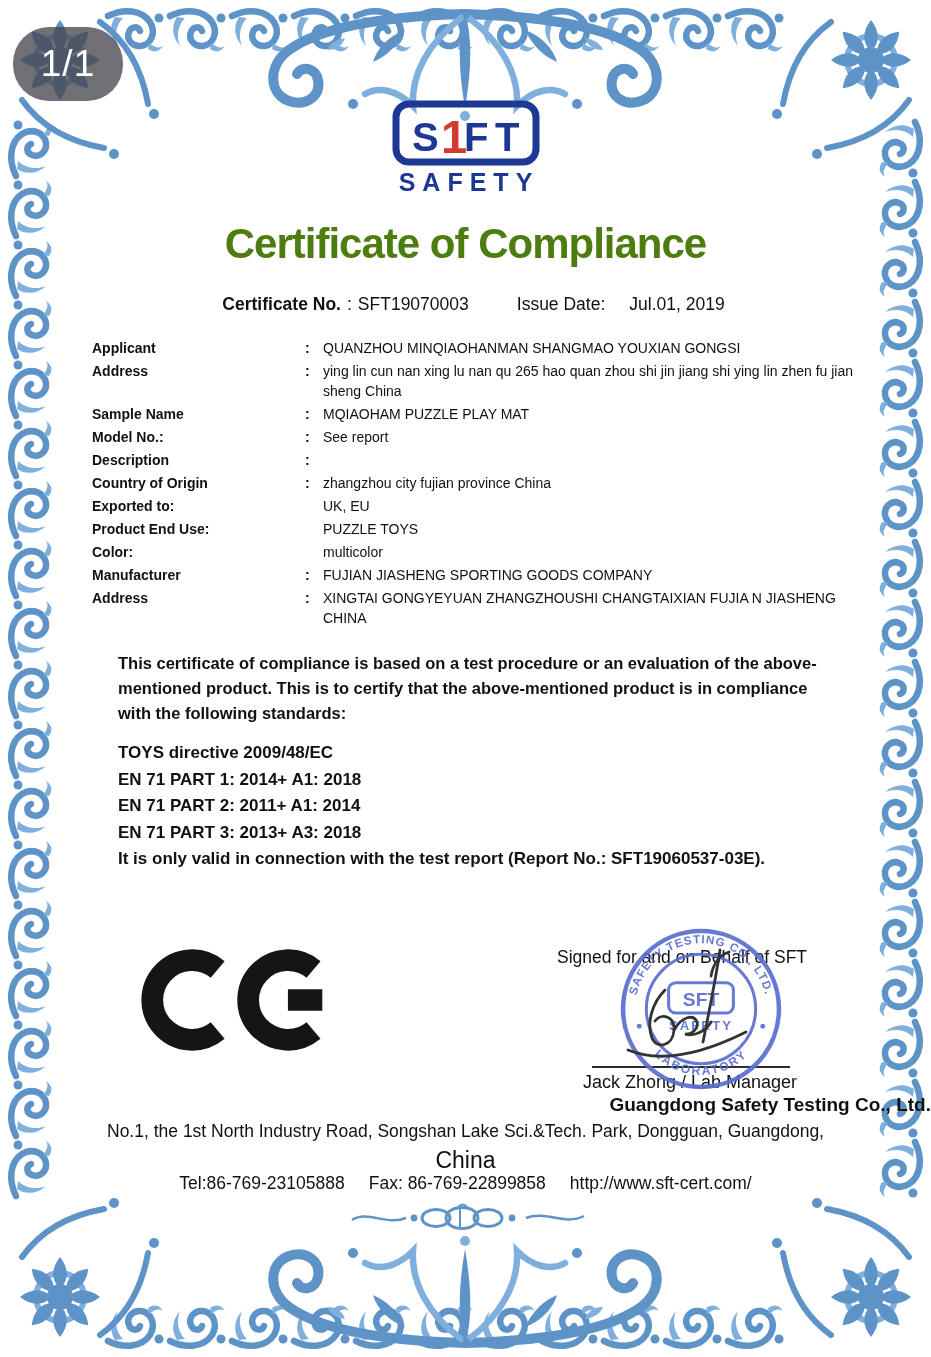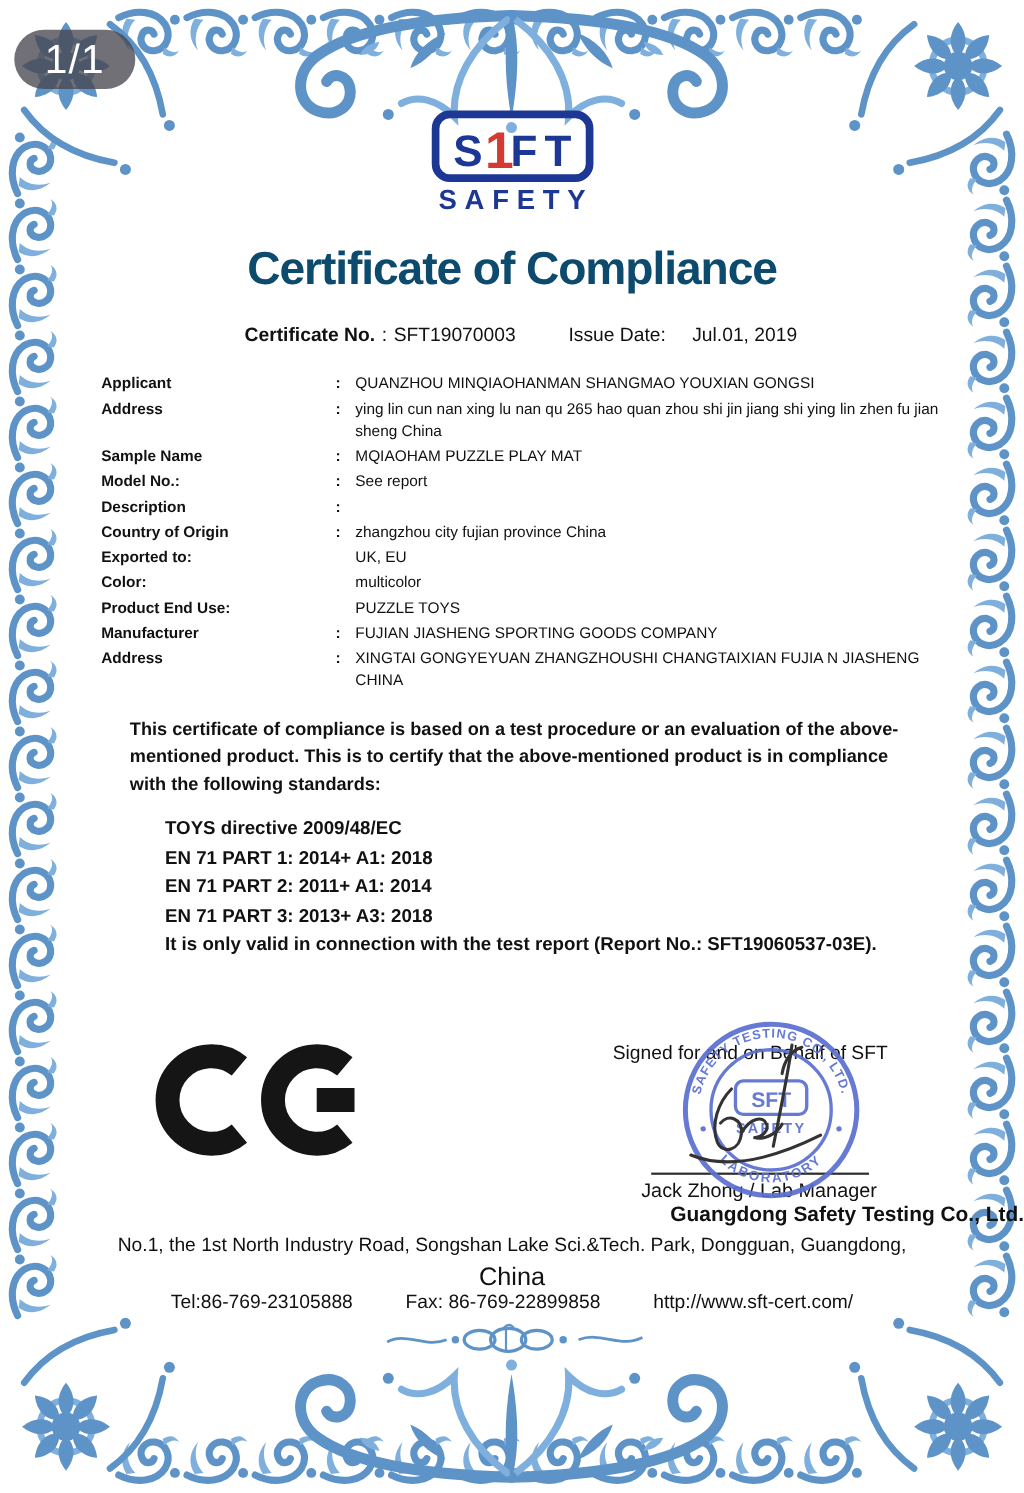--- a/index.html
+++ b/index.html
@@ -1,48 +1,48 @@
 <!DOCTYPE html>
 <html><head>
 <meta charset="utf-8">
 <style>
   html,body{margin:0;padding:0;background:#ffffff;}
   .page{position:relative;width:931px;height:1357px;background:#fff;overflow:hidden;
         font-family:"Liberation Sans",sans-serif;color:#111;}
   .border-svg{position:absolute;left:0;top:0;width:931px;height:1357px;z-index:0;}
-  .badge{position:absolute;left:13px;top:27px;width:110px;height:54px;background:rgba(72,72,80,.78);
+  .badge{position:absolute;left:13px;top:27px;width:110px;height:74px;background:rgba(72,72,80,.78);
          border-radius:36px;display:flex;align-items:center;justify-content:center;z-index:6;}
   .badge span{color:#fff;font-size:37px;letter-spacing:1px;}
   .content{position:absolute;inset:0;z-index:2;}
   .logo{position:absolute;left:0;right:0;top:100px;display:flex;flex-direction:column;align-items:center;}
   .logo-sub{font-size:25px;font-weight:bold;color:#1d3795;letter-spacing:7px;padding-left:7px;margin-top:2px;}
   .title{position:absolute;top:220px;left:0;right:0;text-align:center;font-size:42px;font-weight:bold;
-         letter-spacing:-1px;color:#0c4a6e;}
+         letter-spacing:-1px;color:#4d7c0f;}
   .meta-row{position:absolute;top:294px;left:0;right:0;display:flex;justify-content:center;gap:48px;font-size:17.5px;padding-left:16px;}
   .meta-cert b{font-weight:bold;}
   .meta-cert .sep{margin:0 6px;}
   .meta-issue .lab{margin-right:24px;}
   .fields{position:absolute;top:338px;left:92px;width:790px;}
   .frow{display:flex;align-items:flex-start;font-size:14px;line-height:20px;padding-bottom:3px;}
   .flabel{width:213px;font-weight:bold;flex:none;}
   .fsep{width:18px;font-weight:bold;flex:none;}
   .fvalue{width:540px;flex:none;}
   .statement{position:absolute;top:651px;left:118px;width:700px;font-size:16.5px;font-weight:bold;line-height:25px;}
   .standards{position:absolute;top:744px;left:118px;font-size:17px;font-weight:bold;}
-  .standards div{margin-bottom:8.5px;line-height:18px;margin-left:32px;}
+  .standards div{margin-bottom:8.5px;line-height:18px;}
   .ce{position:absolute;left:136px;top:936px;width:208px;height:128px;}
   .signed-for{position:absolute;left:557px;top:947px;font-size:17.5px;z-index:2;}
   .stamp{position:absolute;left:618px;top:926px;width:166px;height:166px;z-index:3;opacity:.92;}
   .signature-svg{position:absolute;left:570px;top:938px;width:230px;height:150px;z-index:4;}
   .sig-line{position:absolute;left:592px;top:1066px;width:198px;border-top:2px solid #2c2c2c;z-index:2;}
   .sig-name{position:absolute;left:578px;top:1072px;width:224px;text-align:center;font-size:18px;z-index:2;}
   .footer-company{position:absolute;top:1094px;left:0;right:0;text-align:right;font-weight:bold;font-size:19px;}
   .footer-addr1{position:absolute;top:1121px;left:0;right:0;text-align:center;font-size:17.5px;}
   .footer-addr2{position:absolute;top:1147px;left:0;right:0;text-align:center;font-size:23px;}
-  .footer-contact{position:absolute;top:1173px;left:0;right:0;display:flex;justify-content:center;gap:48px;font-size:17.5px;}
+  .footer-contact{position:absolute;top:1173px;left:0;right:0;display:flex;justify-content:center;gap:24px;font-size:17.5px;}
   .divider{position:absolute;left:348px;top:1200px;width:240px;height:36px;z-index:2;}
 </style>
 </head>
 <body>
 
 <div class="page">
 
   <svg id="borderSvg" class="border-svg" viewBox="0 0 931 1357" aria-hidden="true">
     <defs>
       <g id="curlA">
@@ -207,28 +207,28 @@
         <span class="flabel">Country of Origin</span>
         <span class="fsep">:</span>
         <span class="fvalue">zhangzhou city fujian province China</span>
       </div>
       <div class="frow">
         <span class="flabel">Exported to:</span>
         <span class="fsep"></span>
         <span class="fvalue">UK, EU</span>
       </div>
       <div class="frow">
+        <span class="flabel">Product End Use:</span>
+        <span class="fsep"></span>
+        <span class="fvalue">PUZZLE TOYS</span>
+      </div>
+      <div class="frow">
         <span class="flabel">Color:</span>
         <span class="fsep"></span>
         <span class="fvalue">multicolor</span>
-      </div>
-      <div class="frow">
-        <span class="flabel">Product End Use:</span>
-        <span class="fsep"></span>
-        <span class="fvalue">PUZZLE TOYS</span>
       </div>
       <div class="frow">
         <span class="flabel">Manufacturer</span>
         <span class="fsep">:</span>
         <span class="fvalue">FUJIAN JIASHENG SPORTING GOODS COMPANY</span>
       </div>
       <div class="frow">
         <span class="flabel">Address</span>
         <span class="fsep">:</span>
         <span class="fvalue">XINGTAI GONGYEYUAN ZHANGZHOUSHI CHANGTAIXIAN FUJIA N JIASHENG CHINA</span>

